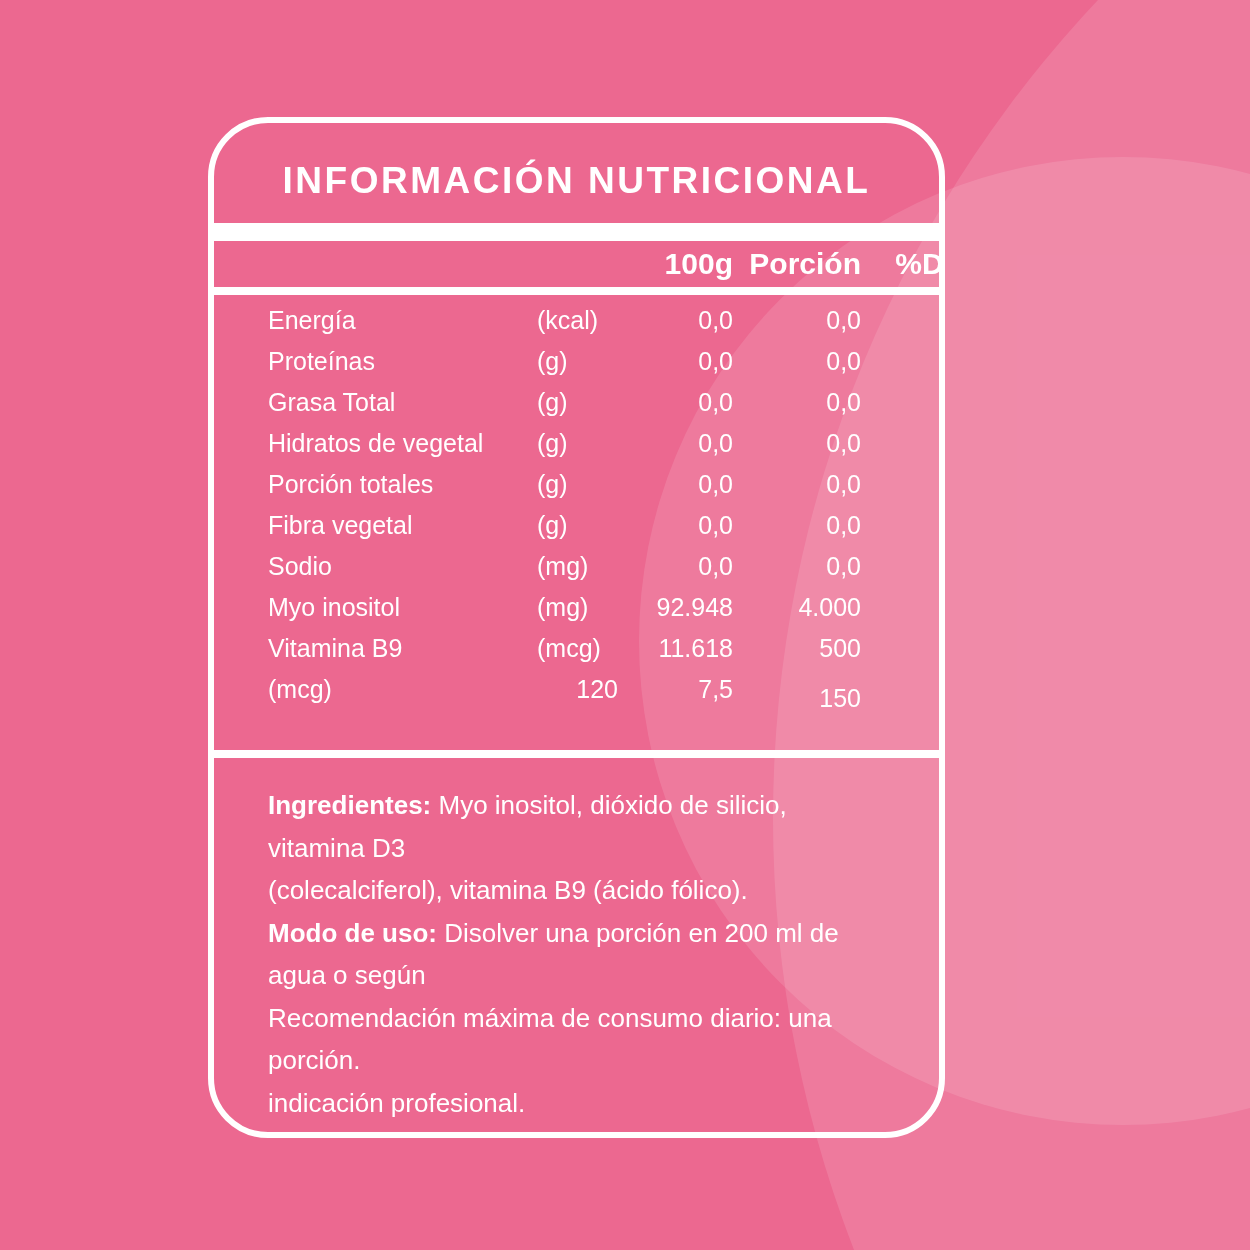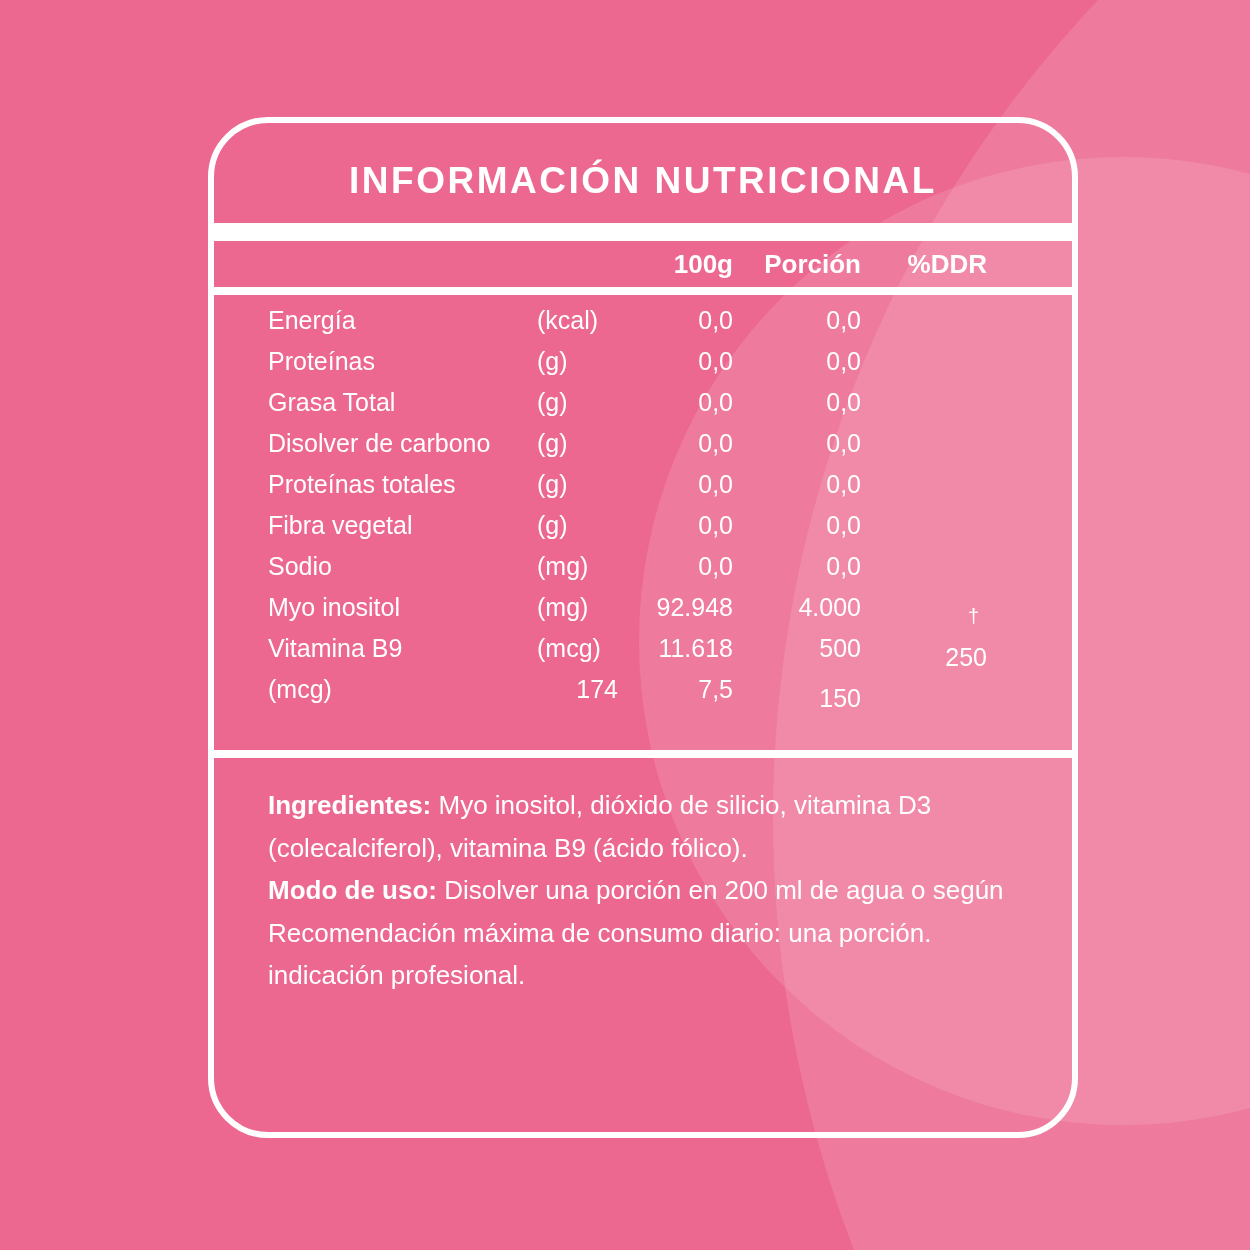--- a/index.html
+++ b/index.html
@@ -11,21 +11,21 @@
     font-family:"Liberation Sans", sans-serif;
     color:#ffffff;
   }
   .circle{position:absolute;border-radius:50%;background:rgba(255,255,255,0.12);}
   .circle-a{left:639px;top:157px;width:968px;height:968px;}
   .circle-b{left:773px;top:-374px;width:2384px;height:2384px;}
 
   .panel{
     position:absolute;
     left:208px;top:117px;
-    width:870px;height:1021px;
+    width:737px;height:1021px;
     box-sizing:border-box;
     border:6px solid #ffffff;
     border-radius:60px;
     display:flex;
     flex-direction:column;
     overflow:hidden;
   }
   .divider{height:9px;background:#ffffff;flex:0 0 auto;}
   .divider.thin{height:8px;}
 
@@ -53,21 +53,21 @@
   .grid{
     display:grid;
     grid-template-columns:269px 81px 115px 128px 126px;
     box-sizing:border-box;
     padding-left:54px;
     padding-right:50px;
   }
   .sec-header{
     flex:0 0 46px;
     align-items:center;
-    font-size:26px;
+    font-size:30px;
     font-weight:700;
     border-radius:23px;
   }
   .col-num{text-align:right;}
 
   .sec-table{
     flex:0 0 455px;
     box-sizing:border-box;
     padding-top:5px;
     font-size:25px;
@@ -132,28 +132,28 @@
           <span class="col-num cell-ddr"></span>
         </div>
         <div class="nrow grid">
           <span class="cell-name">Grasa Total</span>
           <span class="cell-unit">(g)</span>
           <span class="col-num">0,0</span>
           <span class="col-num">0,0</span>
           <span class="col-num cell-ddr"></span>
         </div>
         <div class="nrow grid">
-          <span class="cell-name">Disolver de carbono</span>
-          <span class="cell-unit">(g)</span>
-          <span class="col-num">0,0</span>
-          <span class="col-num">0,0</span>
-          <span class="col-num cell-ddr"></span>
-        </div>
-        <div class="nrow grid">
-          <span class="cell-name">Proteínas totales</span>
+          <span class="cell-name">Hidratos de vegetal</span>
+          <span class="cell-unit">(g)</span>
+          <span class="col-num">0,0</span>
+          <span class="col-num">0,0</span>
+          <span class="col-num cell-ddr"></span>
+        </div>
+        <div class="nrow grid">
+          <span class="cell-name">Porción totales</span>
           <span class="cell-unit">(g)</span>
           <span class="col-num">0,0</span>
           <span class="col-num">0,0</span>
           <span class="col-num cell-ddr"></span>
         </div>
         <div class="nrow grid">
           <span class="cell-name">Fibra vegetal</span>
           <span class="cell-unit">(g)</span>
           <span class="col-num">0,0</span>
           <span class="col-num">0,0</span>
@@ -175,21 +175,21 @@
         </div>
         <div class="nrow grid">
           <span class="cell-name">Vitamina B9</span>
           <span class="cell-unit">(mcg)</span>
           <span class="col-num">11.618</span>
           <span class="col-num">500</span>
           <span class="col-num cell-ddr">250</span>
         </div>
         <div class="nrow grid">
           <span class="cell-unit">(mcg)</span>
-          <span class="col-num">174</span>
+          <span class="col-num">120</span>
           <span class="col-num">7,5</span>
           <span class="col-num cell-ddr">150</span>
         </div>
       </div>
 
     <div class="divider thin"></div>
 
     <div class="sec-footer" id="footer-text">
         <div class="fline"><b>Ingredientes:</b><span> Myo inositol, dióxido de silicio, vitamina D3</span></div>
         <div class="fline"><span>(colecalciferol), vitamina B9 (ácido fólico).</span></div>

